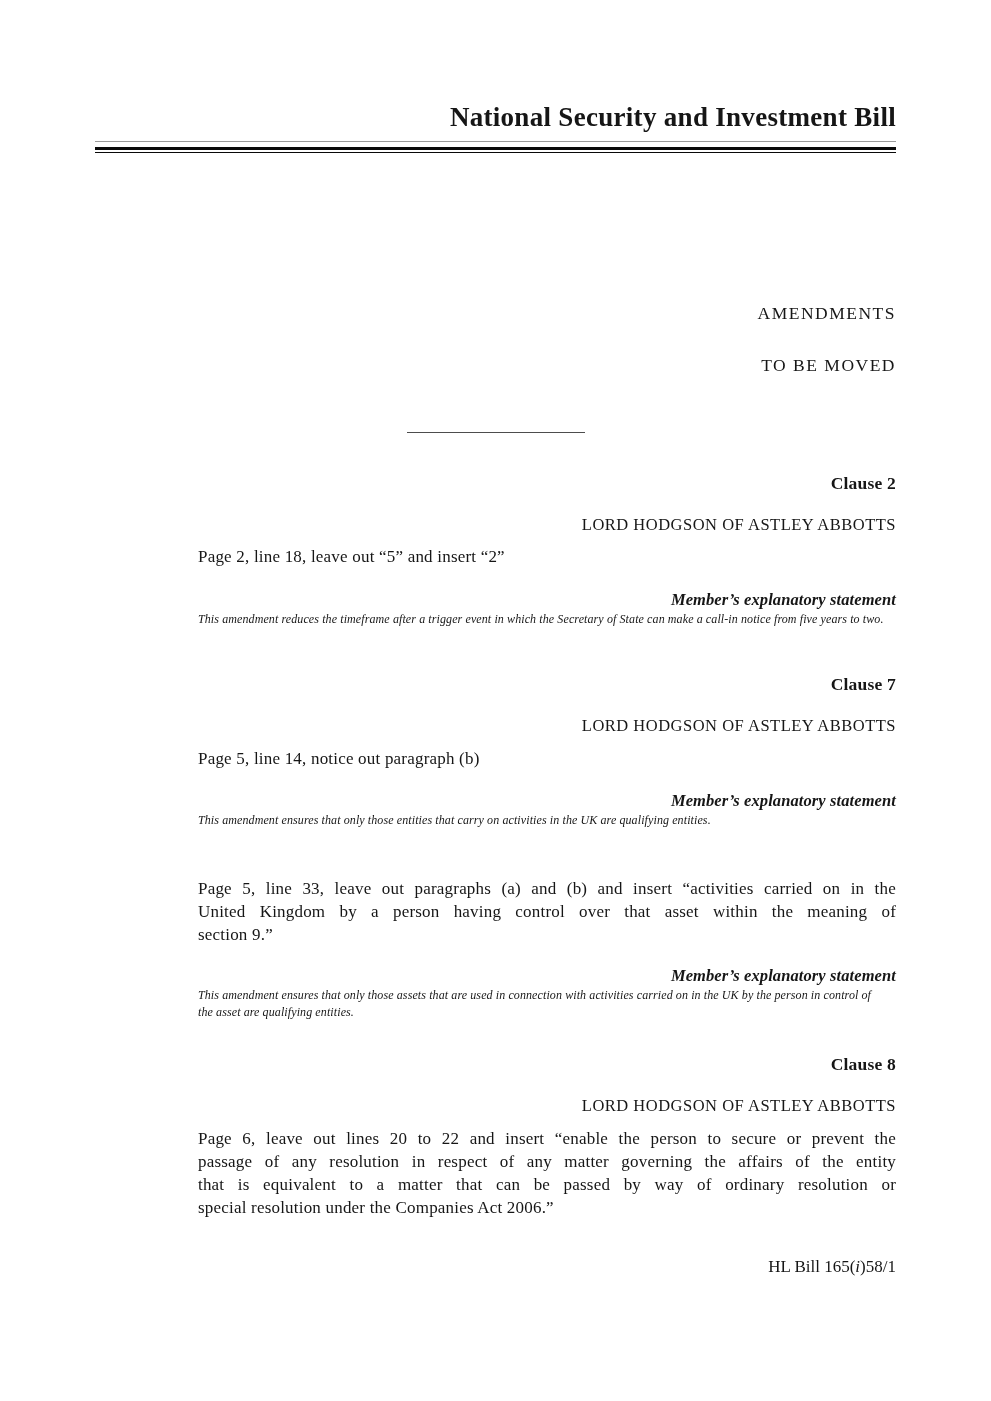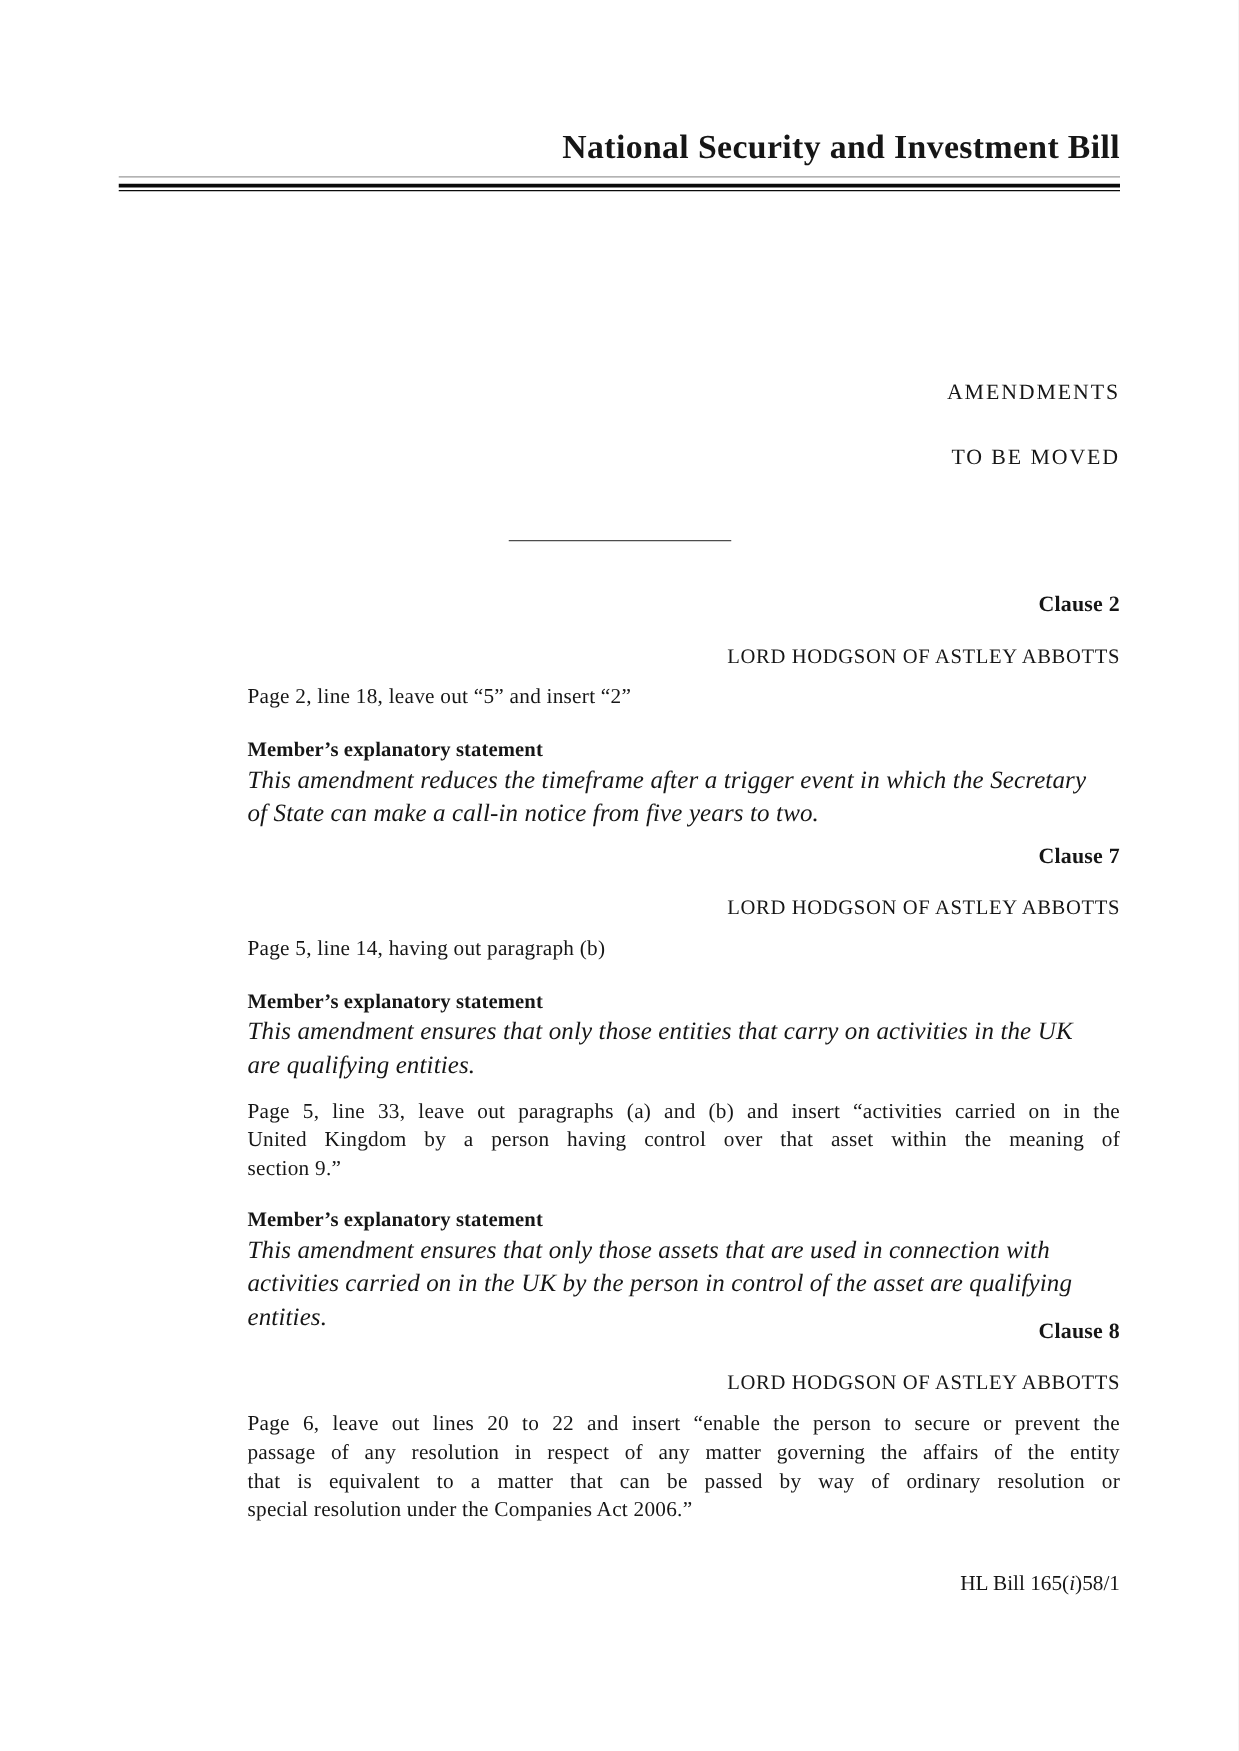--- a/index.html
+++ b/index.html
@@ -29,22 +29,22 @@
   .sep-line { border:0; border-top:1.5px solid #4d4d4d; width:178px; margin:0 auto; }
 
   .clause-heading { font-size:17.5px; font-weight:bold; letter-spacing:0.2px; }
   .mover { font-size:16.5px; letter-spacing:0.5px; }
 
   .indent { left:103px; }
   .amend-line { font-size:17px; line-height:23px; letter-spacing:0.2px; }
   .jfull { text-align:justify; text-align-last:justify; }
   .jlast { text-align:left; }
 
-  .expl-heading { font-size:16.5px; font-weight:bold; line-height:21px; letter-spacing:0.1px; }
-  .expl-text { font-size:20px; font-style:italic; line-height:27px; max-width:688px; letter-spacing:0.1px; }
+  .expl-heading { font-size:16.5px; font-weight:bold; font-style:italic; line-height:21px; letter-spacing:0.1px;text-align:right; }
+  .expl-text { font-size:12px; font-style:italic; line-height:17px; max-width:688px; letter-spacing:0.1px; }
 
   .footer { display:flex; justify-content:flex-end; font-size:17px; }
 </style>
 </head>
 <body>
 
 <div class="page">
   <div class="content">
 
     <h1 class="abs center doc-title" style="top:102px;">National Security and Investment Bill</h1>
@@ -57,21 +57,21 @@
     <hr class="abs sep-line" style="top:432px;">
 
     <div class="abs center clause-heading" style="top:473px;">Clause 2</div>
     <div class="abs center mover" style="top:515px;">LORD HODGSON OF ASTLEY ABBOTTS</div>
     <div class="abs indent amend-line jlast" style="top:545px;">Page 2, line 18, leave out “5” and insert “2”</div>
     <div class="abs indent expl-heading" style="top:589px;">Member’s explanatory statement</div>
     <div class="abs indent expl-text" style="top:611px;">This amendment reduces the timeframe after a trigger event in which the Secretary of State can make a call-in notice from five years to two.</div>
 
     <div class="abs center clause-heading" style="top:674px;">Clause 7</div>
     <div class="abs center mover" style="top:716px;">LORD HODGSON OF ASTLEY ABBOTTS</div>
-    <div class="abs indent amend-line jlast" style="top:747px;">Page 5, line 14, having out paragraph (b)</div>
+    <div class="abs indent amend-line jlast" style="top:747px;">Page 5, line 14, notice out paragraph (b)</div>
     <div class="abs indent expl-heading" style="top:790px;">Member’s explanatory statement</div>
     <div class="abs indent expl-text" style="top:812px;">This amendment ensures that only those entities that carry on activities in the UK are qualifying entities.</div>
 
     <div class="abs indent amend-line jfull" style="top:877px;">Page 5, line 33, leave out paragraphs (a) and (b) and insert “activities carried on in the</div>
     <div class="abs indent amend-line jfull" style="top:900px;">United Kingdom by a person having control over that asset within the meaning of</div>
     <div class="abs indent amend-line jlast" style="top:923px;">section 9.”</div>
     <div class="abs indent expl-heading" style="top:965px;">Member’s explanatory statement</div>
     <div class="abs indent expl-text" style="top:987px;">This amendment ensures that only those assets that are used in connection with activities carried on in the UK by the person in control of the asset are qualifying entities.</div>
 
     <div class="abs center clause-heading" style="top:1054px;">Clause 8</div>

